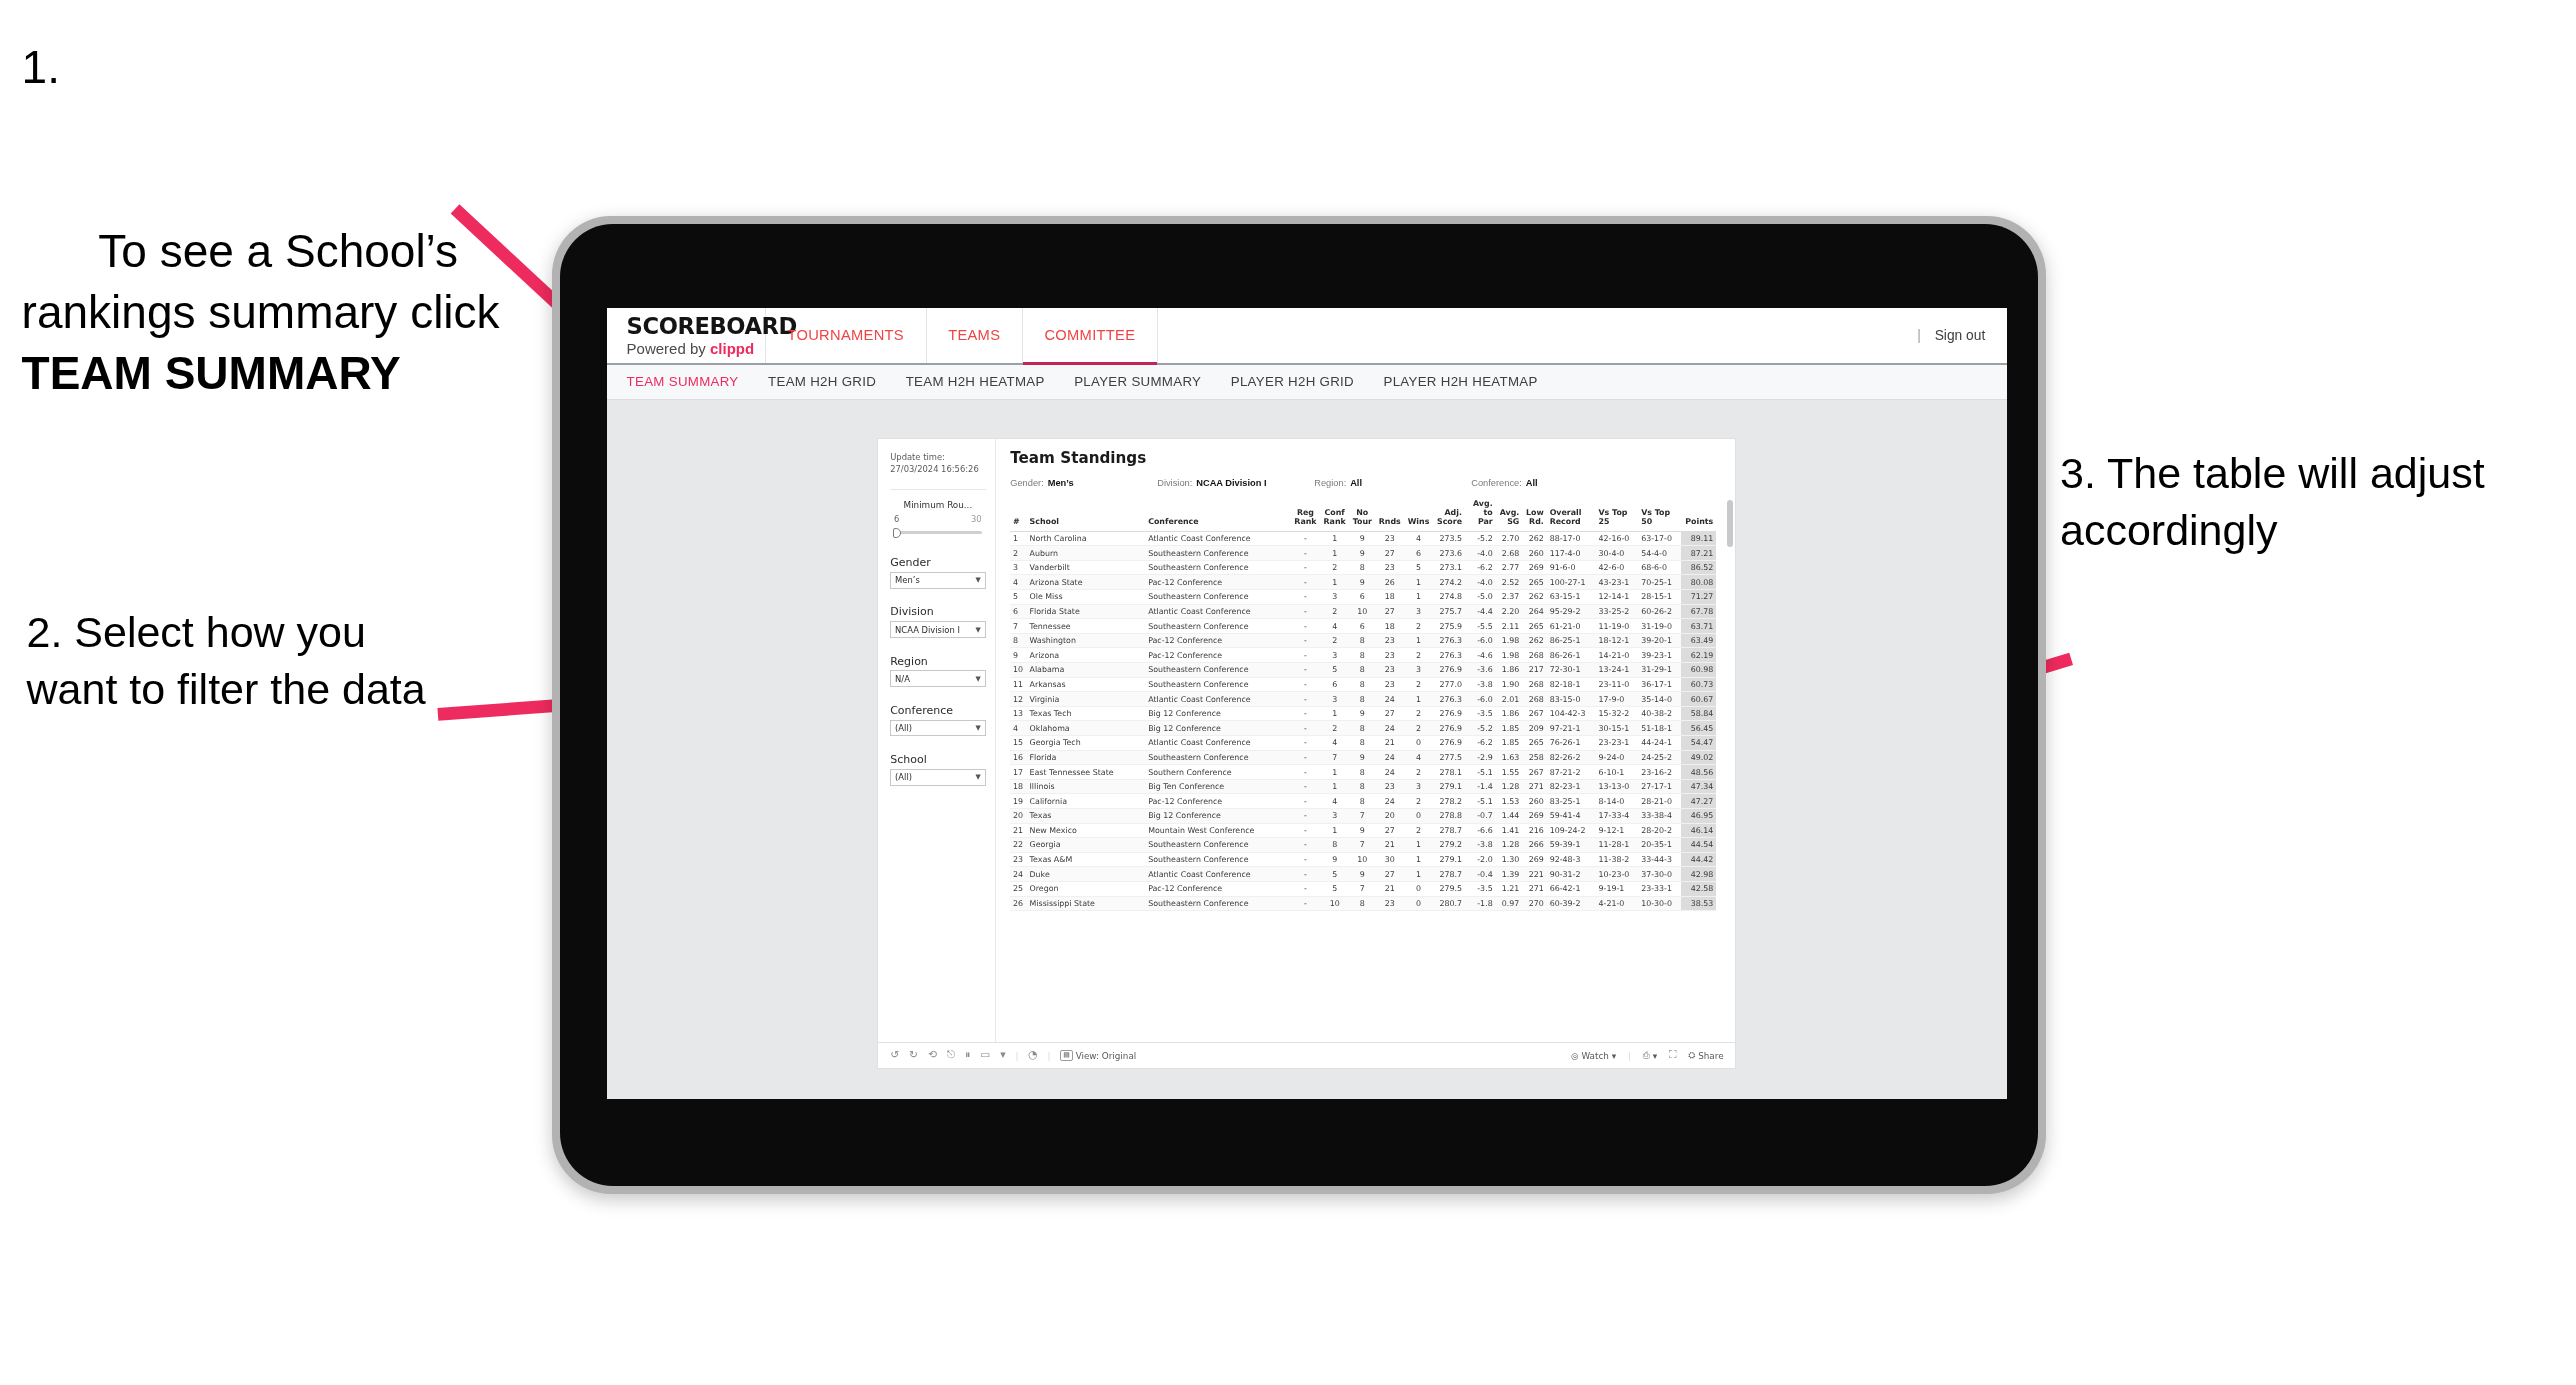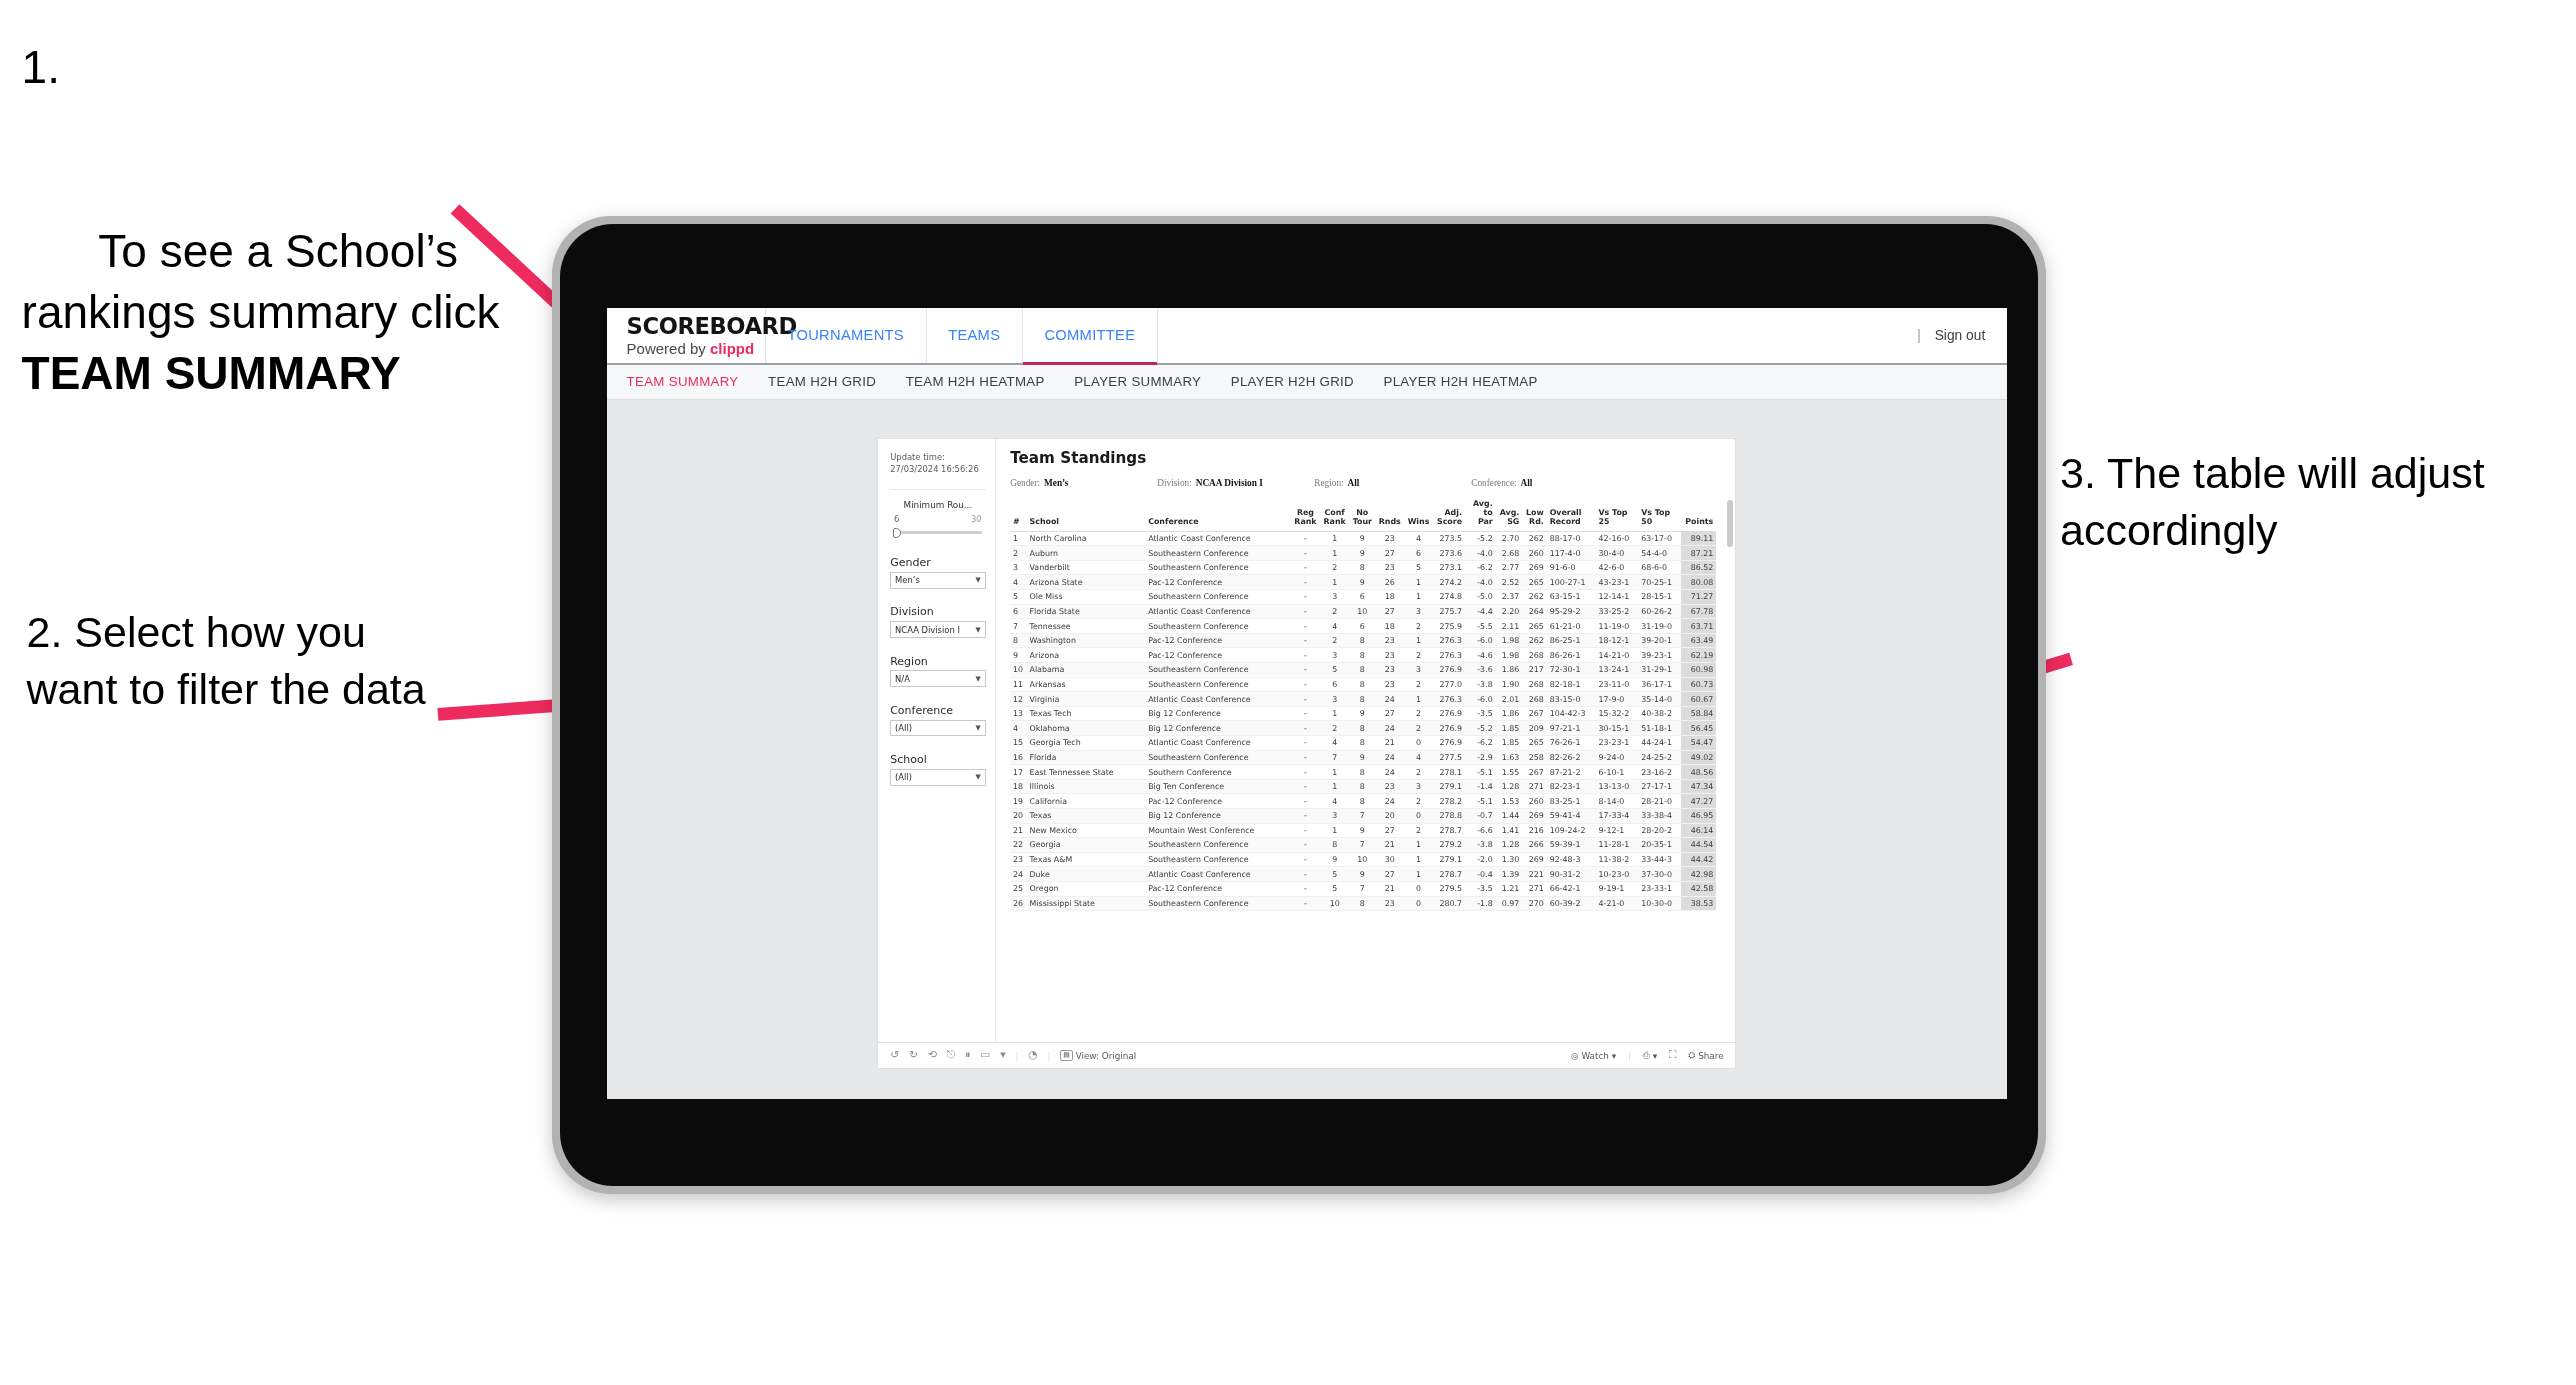--- a/index.html
+++ b/index.html
@@ -82,21 +82,21 @@
     color: #141414;
     line-height: 1;
   }
   #logo-sub { font-size: 15px; color: #4a4a4a; margin-top: 2.9px; line-height:1; }
   #logo-sub .brand { color: #ee2b5e; font-weight: 700; }
 
   .topnav-item {
     display: flex; align-items: center; justify-content: center;
     padding: 0 21.6px;
     font-size: 14.7px;
-    color: #3b82f6;
+    color: #ef4444;
     letter-spacing: 0.3px;
     border-right: 1px solid #e3e4e6;
     position: relative;
     cursor: pointer;
   }
   .topnav-item.active::after {
     content: ""; position: absolute; left: 0; right: 0; bottom: -2px;
     height: 2.9px; background: #c2255c;
   }
   #topnav-right {
@@ -167,21 +167,21 @@
     font-size: 8.4px;
     color: #2b2b2b;
     cursor: pointer;
   }
   .sb-select .val { flex: 1; overflow: hidden; white-space: nowrap; }
   .sb-select .caret { color: #555; font-size: 6.9px; }
 
   
   #main { flex: 1; min-width: 0; display: flex; flex-direction: column; padding: 9.8px 0 0 13.8px; }
   #viz-title { font-family: "DejaVu Sans", sans-serif; font-weight: 700; font-size: 15.2px; color: #1a1a1a; }
-  #viz-filters { display: flex; margin-top: 11.8px; font-family: Liberation Serif, serif; font-size: 9.3px; }
+  #viz-filters { display: flex; margin-top: 11.8px; font-family: Liberation Sans, sans-serif; font-size: 9.3px; }
   .vf { display: flex; gap: 3.9px; }
   .vf .k { color: #7b7b7b; }
   .vf .v { color: #141414; font-weight: 700; }
   .vf:nth-child(1) { width: 147px; }
   .vf:nth-child(2) { width: 157px; }
   .vf:nth-child(3) { width: 157px; }
 
   
   #table-wrap { margin-top: 11.8px; flex: 1; min-height: 0; position: relative; overflow: hidden; padding-right: 0; }
   table.standings { border-collapse: collapse; width: 706px; font-family: "DejaVu Sans", sans-serif; }

